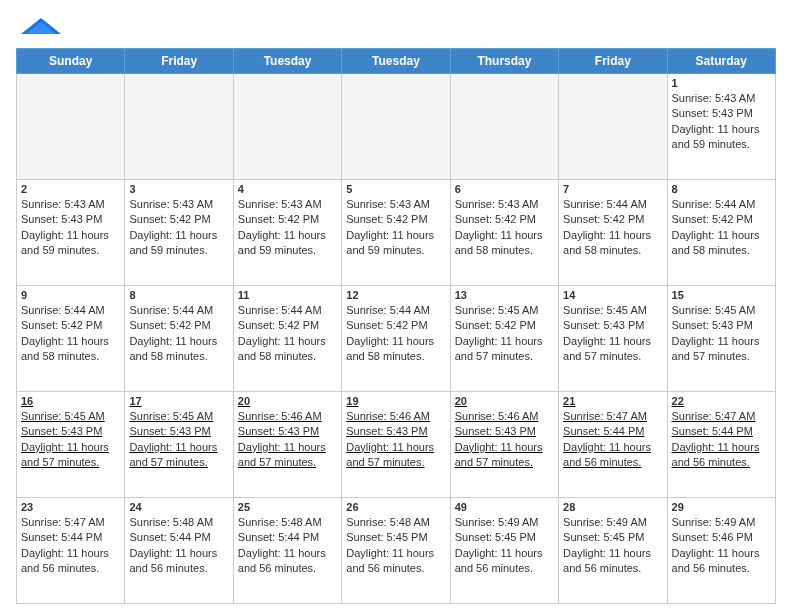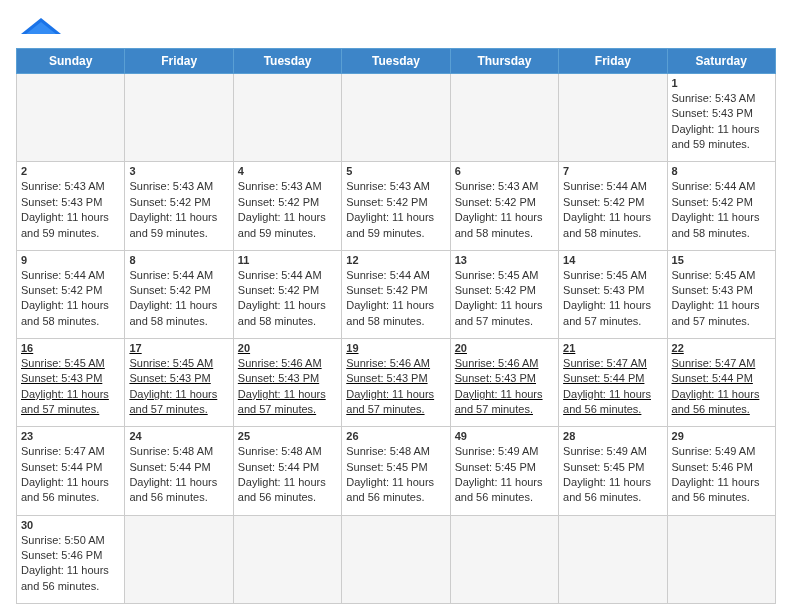--- a/index.html
+++ b/index.html
@@ -243,27 +243,15 @@
           </td>
           <td>
             <span class="day-num">28</span>
             <div class="day-info">Sunrise: 5:49 AM<br>Sunset: 5:45 PM<br>Daylight: 11 hours<br>and 56 minutes.</div>
           </td>
           <td>
             <span class="day-num">29</span>
             <div class="day-info">Sunrise: 5:49 AM<br>Sunset: 5:46 PM<br>Daylight: 11 hours<br>and 56 minutes.</div>
           </td>
         </tr>
-        <tr style="height: 64px;">
-          <td>
-            <span class="day-num">30</span>
-            <div class="day-info">Sunrise: 5:50 AM<br>Sunset: 5:46 PM<br>Daylight: 11 hours<br>and 56 minutes.</div>
-          </td>
-          <td class="empty"></td>
-          <td class="empty"></td>
-          <td class="empty"></td>
-          <td class="empty"></td>
-          <td class="empty"></td>
-          <td class="empty"></td>
-        </tr>
       </tbody>
   </table>
 </div>
 
 </body></html>

